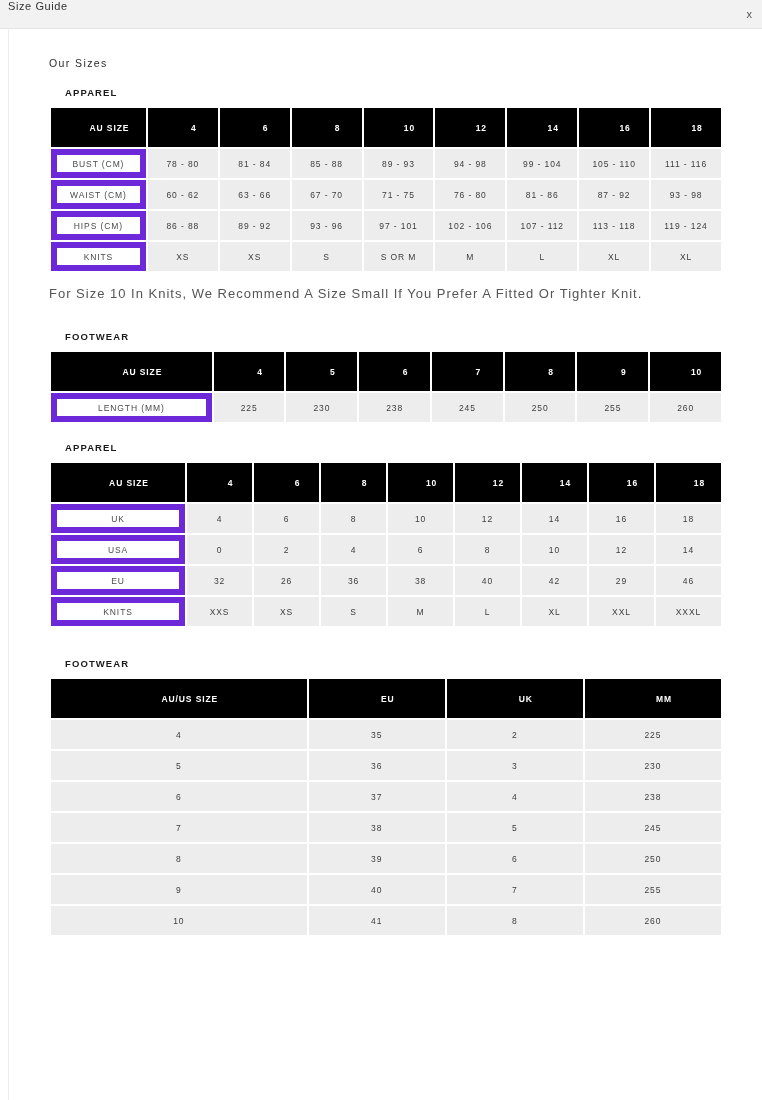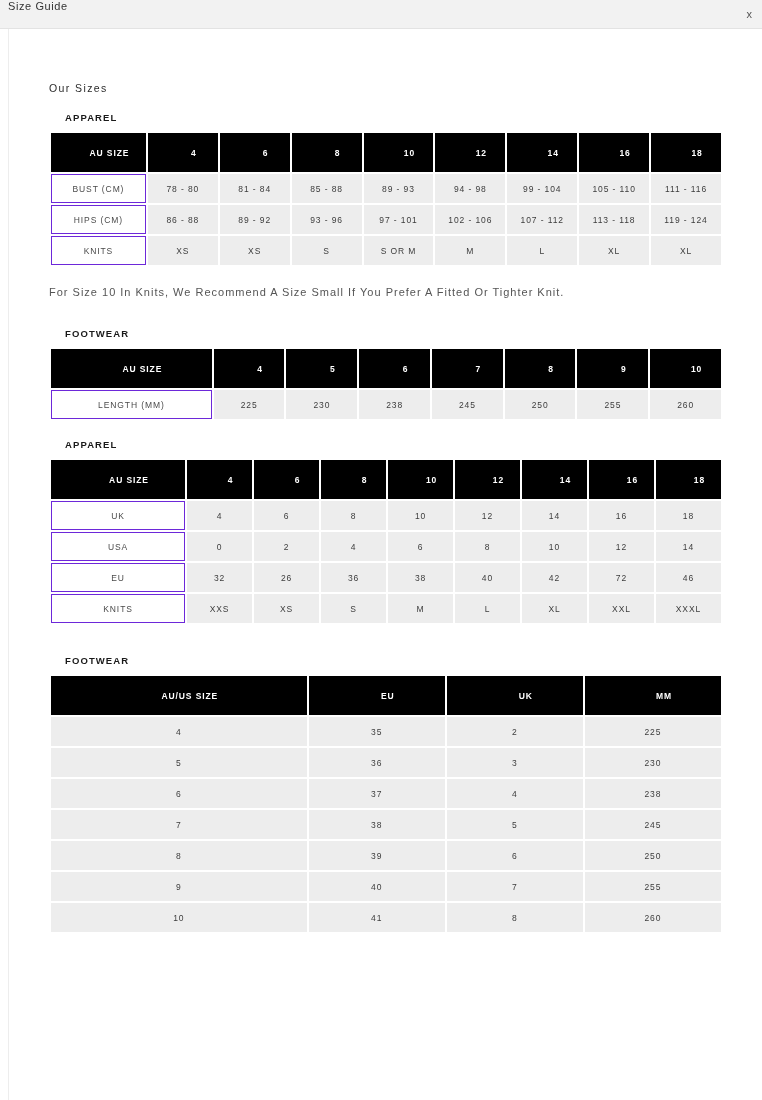--- a/index.html
+++ b/index.html
@@ -63,34 +63,34 @@
     padding: 0;
   }
   .inner {
     padding: 0 39px 0 39px;
   }
   h2.section-title {
     font-size: 10.5px;
     font-weight: normal;
     color: #2b2b2b;
     letter-spacing: 1.4px;
-    margin: 53px 0 0 0;
+    margin: 28px 0 0 0;
   }
   h3.sub-title {
     font-size: 9.5px;
     font-weight: bold;
     color: #1a1a1a;
     letter-spacing: 1.1px;
     margin: 18px 0 8px 16px;
   }
   .note {
-    font-size: 11px;
+    font-size: 13px;
     color: #555555;
     letter-spacing: 1.0px;
-    margin: 19px 0 0 0;
+    margin: 13px 0 0 0;
   }
   
   table.size-table {
     border-collapse: separate;
     border-spacing: 2px;
     width: 100%;
     table-layout: fixed;
   }
   table.size-table th,
   table.size-table td {
@@ -110,21 +110,21 @@
     padding-left: 24px;
   }
   table.size-table tbody td {
     background: #ededed;
     color: #3c3c3c;
     font-weight: normal;
   }
   table.size-table tbody td.row-label {
     background: #ffffff;
     color: #4a4a4a;
-    border: 1px solid #6d28d9;
+    border: 6px solid #6d28d9;
   }
 </style>
 </head>
 <body>
 
 <div class="page">
 
   <div class="header">
     <span class="header-title">Size Guide</span>
     <span class="header-close">x</span>
@@ -158,20 +158,31 @@
               <td>78 - 80</td>
               <td>81 - 84</td>
               <td>85 - 88</td>
               <td>89 - 93</td>
               <td>94 - 98</td>
               <td>99 - 104</td>
               <td>105 - 110</td>
               <td>111 - 116</td>
             </tr>
             <tr>
+              <td class="row-label">WAIST (CM)</td>
+              <td>60 - 62</td>
+              <td>63 - 66</td>
+              <td>67 - 70</td>
+              <td>71 - 75</td>
+              <td>76 - 80</td>
+              <td>81 - 86</td>
+              <td>87 - 92</td>
+              <td>93 - 98</td>
+            </tr>
+            <tr>
               <td class="row-label">HIPS (CM)</td>
               <td>86 - 88</td>
               <td>89 - 92</td>
               <td>93 - 96</td>
               <td>97 - 101</td>
               <td>102 - 106</td>
               <td>107 - 112</td>
               <td>113 - 118</td>
               <td>119 - 124</td>
             </tr>
@@ -259,21 +270,21 @@
               <td>14</td>
             </tr>
             <tr>
               <td class="row-label">EU</td>
               <td>32</td>
               <td>26</td>
               <td>36</td>
               <td>38</td>
               <td>40</td>
               <td>42</td>
-              <td>72</td>
+              <td>29</td>
               <td>46</td>
             </tr>
             <tr>
               <td class="row-label">KNITS</td>
               <td>XXS</td>
               <td>XS</td>
               <td>S</td>
               <td>M</td>
               <td>L</td>
               <td>XL</td>

